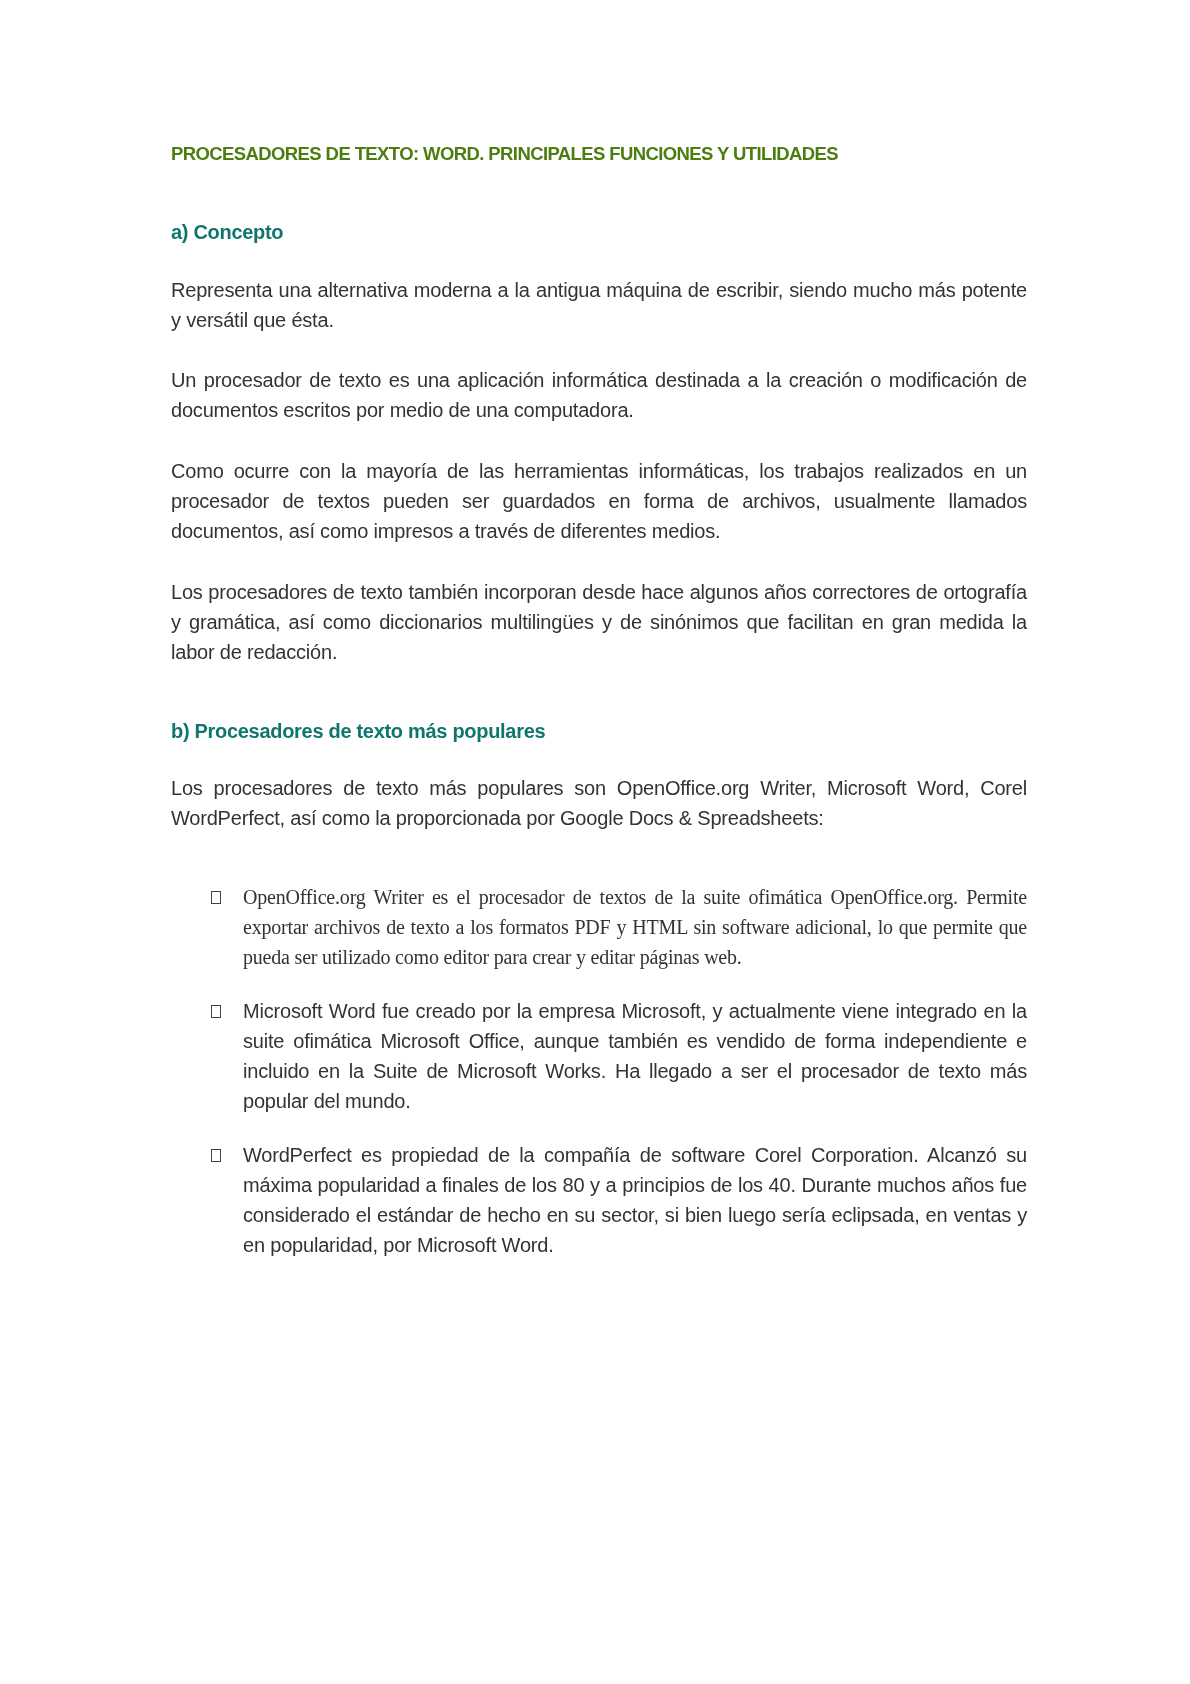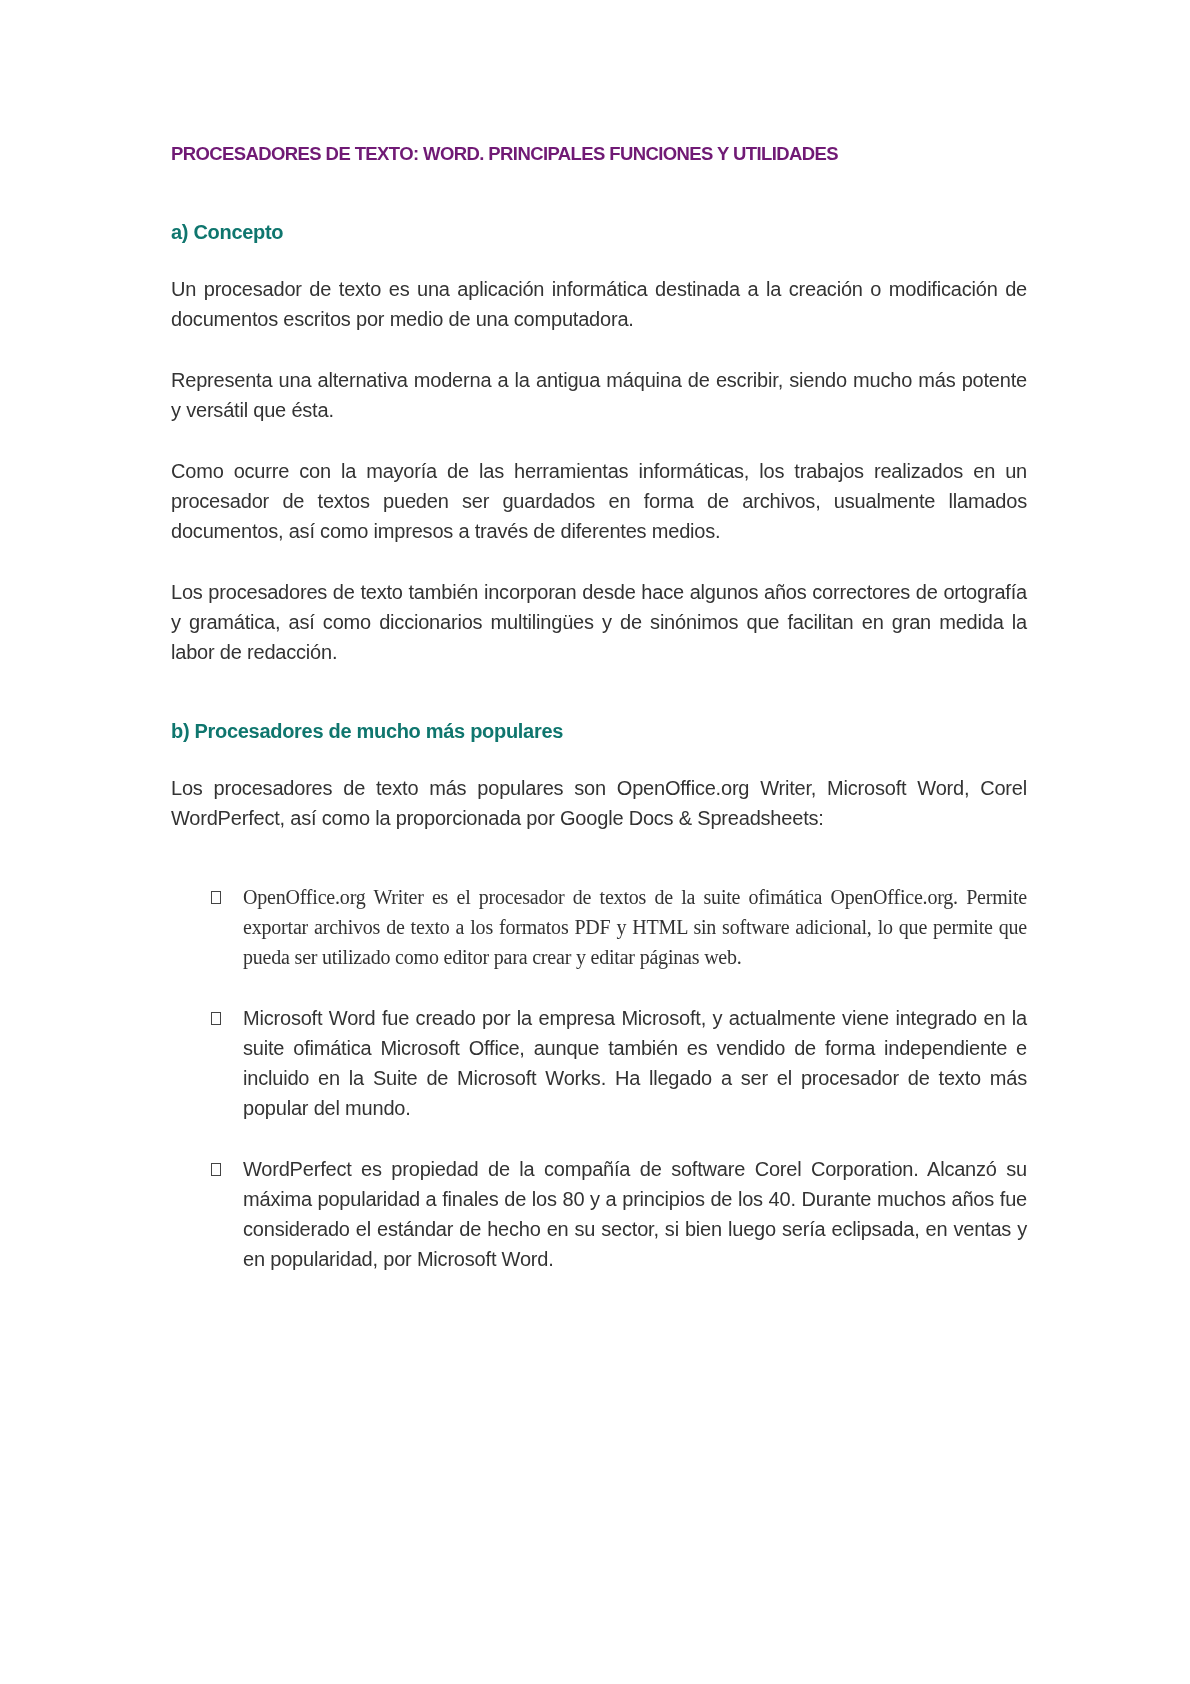--- a/index.html
+++ b/index.html
@@ -5,58 +5,58 @@
   html, body { margin: 0; padding: 0; background: #ffffff; }
   body { width: 1190px; height: 1684px; position: relative; overflow: hidden; }
   .page {
     position: absolute; left: 171px; top: 142px; width: 856px;
     font-family: "Liberation Sans", sans-serif;
     color: #333333;
     font-size: 20px;
     line-height: 30px;
   }
   .title {
-    font-weight: bold; color: #701a75; font-size: 18.5px; letter-spacing: -0.6px;
+    font-weight: bold; color: #4d7c0f; font-size: 18.5px; letter-spacing: -0.6px;
     margin: 0; line-height: 24px; white-space: nowrap;
   }
   .heading {
     font-weight: bold; color: #0f766e; font-size: 20px; letter-spacing: -0.3px;
     margin: 0; line-height: 24px;
   }
   .h-a { margin-top: 54px; }
   .h-b { margin-top: 52px; }
   .para {
     margin: 0; text-align: justify; letter-spacing: -0.2px;
   }
   .p-first { margin-top: 30px; }
   .p-gap { margin-top: 31px; }
   .bullets { list-style: none; margin: 0; padding: 0; }
   .bullet {
     position: relative; padding-left: 72px; text-align: justify; letter-spacing: -0.2px;
   }
   .bullet-first { margin-top: 49px; font-family: Liberation Serif, serif; }
-  .bullet + .bullet { margin-top: 31px; }
+  .bullet + .bullet { margin-top: 24px; }
   .bullet-icon {
     position: absolute; left: 40px; top: 9px;
     width: 10px; height: 13px; border: 1px solid #444; box-sizing: border-box;
   }
 </style>
 </head>
 <body>
 
 <div class="page">
   <h1 class="title">PROCESADORES DE TEXTO: WORD. PRINCIPALES FUNCIONES Y UTILIDADES</h1>
 
   <h2 class="heading h-a">a) Concepto</h2>
+  <p class="para p-gap">Representa una alternativa moderna a la antigua máquina de escribir, siendo mucho más potente y versátil que ésta.</p>
   <p class="para p-first">Un procesador de texto es una aplicación informática destinada a la creación o modificación de documentos escritos por medio de una computadora.</p>
-  <p class="para p-gap">Representa una alternativa moderna a la antigua máquina de escribir, siendo mucho más potente y versátil que ésta.</p>
   <p class="para p-gap">Como ocurre con la mayoría de las herramientas informáticas, los trabajos realizados en un procesador de textos pueden ser guardados en forma de archivos, usualmente llamados documentos, así como impresos a través de diferentes medios.</p>
   <p class="para p-gap">Los procesadores de texto también incorporan desde hace algunos años correctores de ortografía y gramática, así como diccionarios multilingües y de sinónimos que facilitan en gran medida la labor de redacción.</p>
 
-  <h2 class="heading h-b">b) Procesadores de mucho más populares</h2>
+  <h2 class="heading h-b">b) Procesadores de texto más populares</h2>
   <p class="para p-first">Los procesadores de texto más populares son OpenOffice.org Writer, Microsoft Word, Corel WordPerfect, así como la proporcionada por Google Docs &amp; Spreadsheets:</p>
 
   <ul class="bullets">
     <li class="bullet bullet-first">
       <span class="bullet-icon"></span>
       <span>OpenOffice.org Writer es el procesador de textos de la suite ofimática OpenOffice.org. Permite exportar archivos de texto a los formatos PDF y HTML sin software adicional, lo que permite que pueda ser utilizado como editor para crear y editar páginas web.</span>
     </li>
     <li class="bullet">
       <span class="bullet-icon"></span>
       <span>Microsoft Word fue creado por la empresa Microsoft, y actualmente viene integrado en la suite ofimática Microsoft Office, aunque también es vendido de forma independiente e incluido en la Suite de Microsoft Works. Ha llegado a ser el procesador de texto más popular del mundo.</span>

